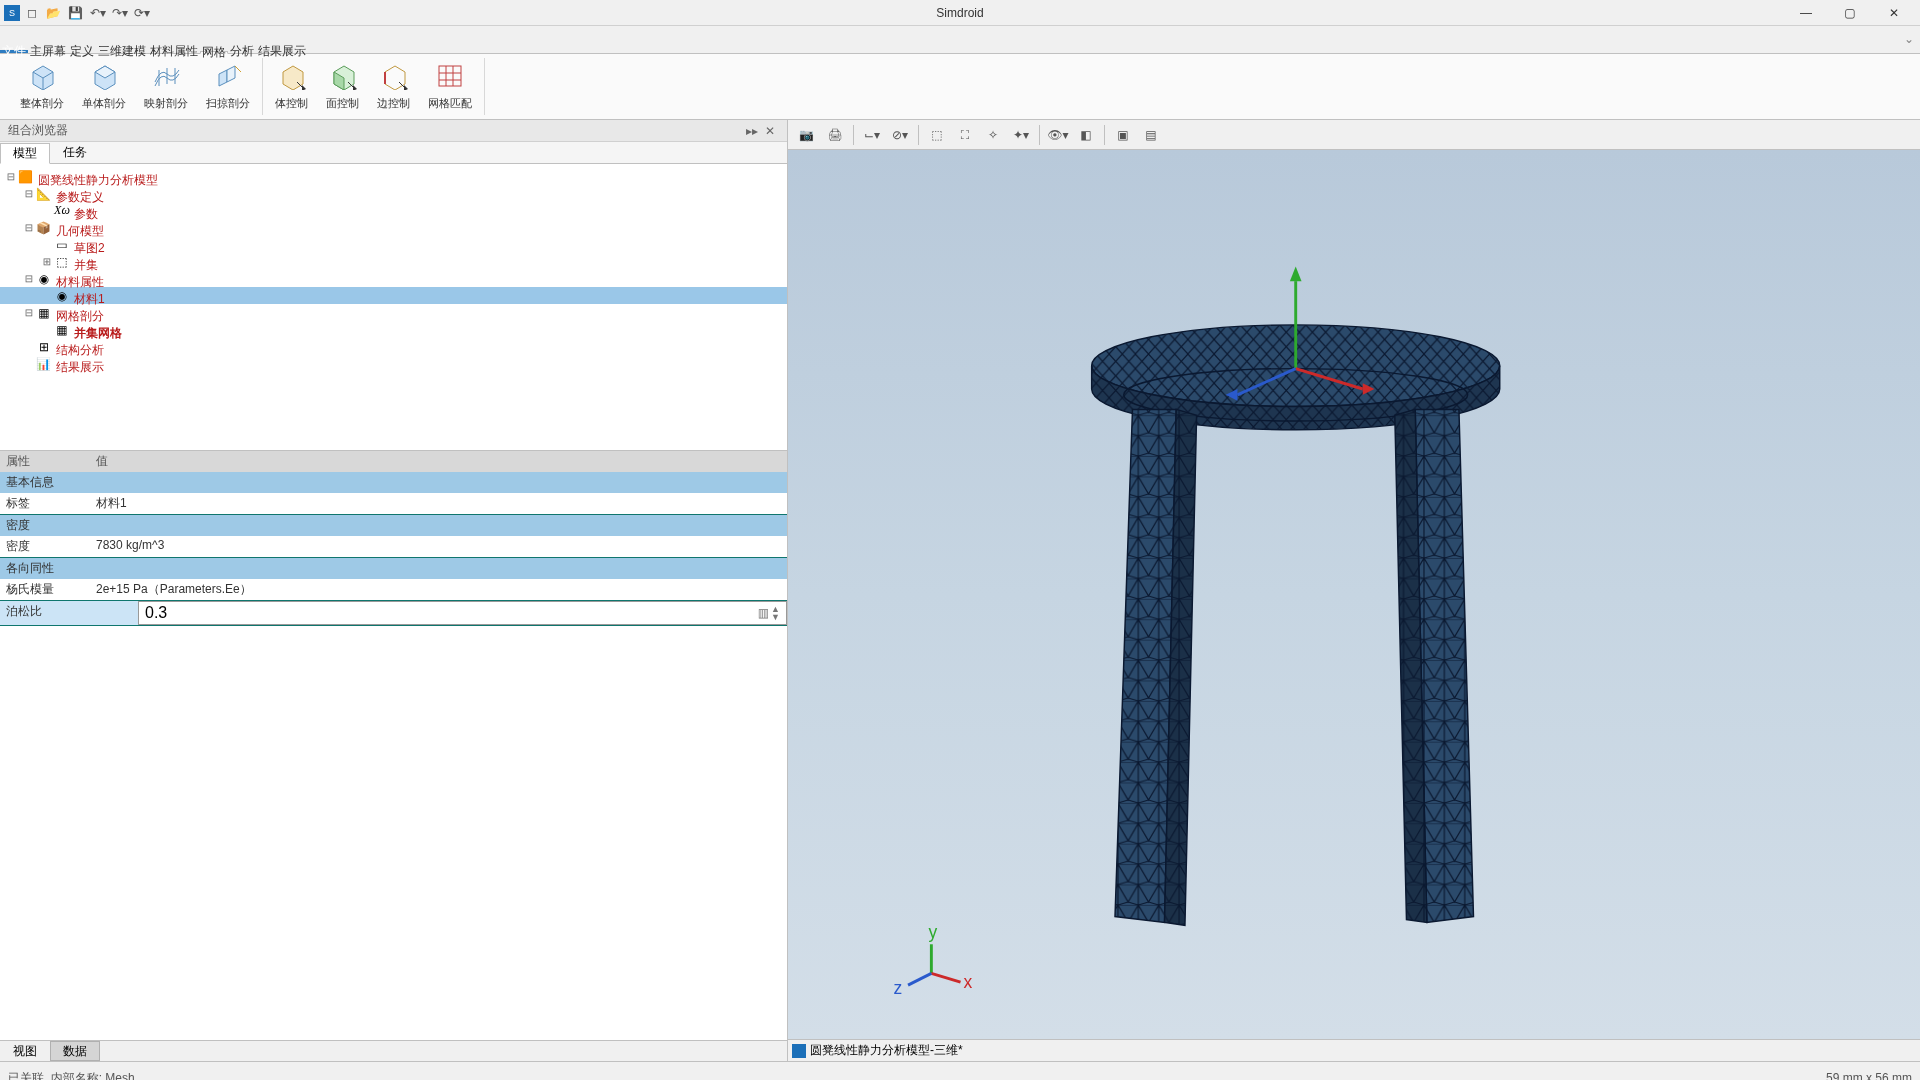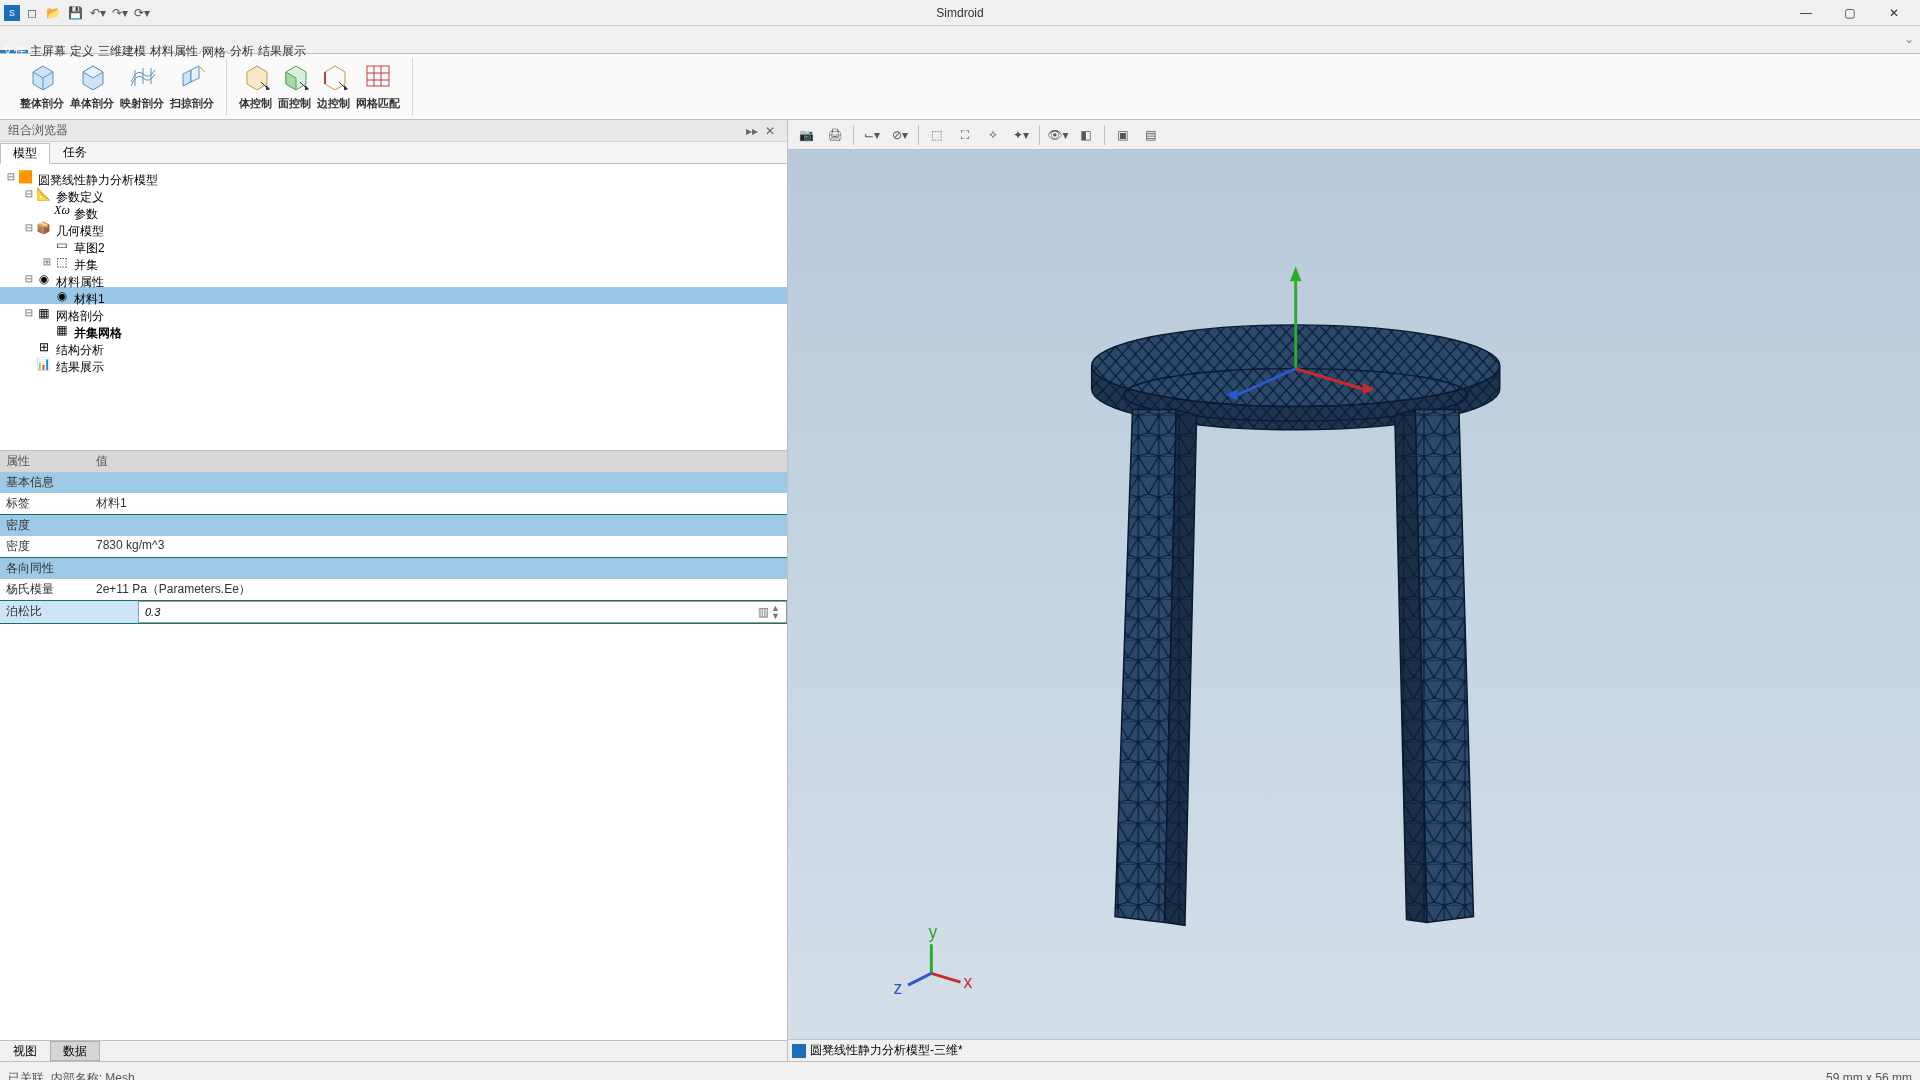--- a/index.html
+++ b/index.html
@@ -11,50 +11,50 @@
 .titlebar .spacer { flex: 1; }
 .titlebar .title { position:absolute; left:50%; transform:translateX(-50%); color:#333; }
 .titlebar .winbtns { display:flex; gap:0; }
 .titlebar .winbtns .wb { width:44px; height:26px; display:flex; align-items:center; justify-content:center; cursor:pointer; color:#333; }
 .menubar { height: 28px; background:#f0f0f0; display:flex; align-items:stretch; border-bottom:1px solid #c0c0c0; position:relative; }
 .menubar .m { padding: 0 1px; display:flex; align-items:center; cursor:pointer; color:#333; border:1px solid transparent;margin-top:24px; }
 .menubar .m.file { background:#2d7cc1; color:#fff; }
 .menubar .m.active { background:#fafafa; border:1px solid #c0c0c0; border-bottom:1px solid #fafafa; position:relative; top:1px; }
 .menubar .coll { position:absolute; right:6px; top:6px; cursor:pointer; color:#888; }
 .ribbon { height: 66px; background:#fafafa; border-bottom:1px solid #c0c0c0; display:flex; padding:4px 8px; gap:0; }
-.ribbon .grp { display:flex; gap:2px; padding:0 10px; border-right:1px solid #d8d8d8; align-items:flex-start;font-weight:bold; }
+.ribbon .grp { display:flex; gap:14px; padding:0 10px; border-right:1px solid #d8d8d8; align-items:flex-start; }
 .ribbon .btn { display:flex; flex-direction:column; align-items:center; gap:4px; cursor:pointer; padding:2px; }
 .ribbon .btn .ic { width:32px; height:32px; display:flex; align-items:center; justify-content:center; }
 .ribbon .btn .lb { font-size:11px; color:#333; white-space:nowrap; }
 .main { display:flex; height: calc(100% - 26px - 28px - 66px - 19px); }
 .left { width: 788px; display:flex; flex-direction:column; border-right:1px solid #c0c0c0; background:#fff; }
 .panelhead { height:22px; background:#e8e8e8; display:flex; align-items:center; padding:0 8px; color:#555; border-bottom:1px solid #d0d0d0; }
 .panelhead .sp { flex:1; }
 .panelhead .pb { width:18px; text-align:center; cursor:pointer; color:#666; }
 .tabs { height:22px; display:flex; border-bottom:1px solid #c0c0c0; background:#f5f5f5; }
 .tabs .t { padding:0 12px; display:flex; align-items:center; border:1px solid transparent; cursor:pointer; }
 .tabs .t.active { background:#fff; border:1px solid #c0c0c0; border-bottom:1px solid #fff; position:relative; top:1px; }
 .tree { flex:0 0 auto; height: 286px; overflow:auto; background:#fff; padding:4px 0; }
 .tree .node { display:flex; align-items:center; height:17px; padding-left:0; cursor:pointer; white-space:nowrap; }
 .tree .node .tg { width:14px; text-align:center; color:#666; font-size:10px; cursor:pointer; }
 .tree .node .ic { width:16px; height:16px; margin-right:4px; display:inline-flex; align-items:center; justify-content:center; }
 .tree .node.sel { background:#9ac7e8; }
-.tree .node .lb { color:#000000;margin-top:8px; }
+.tree .node .lb { color:#b91c1c;margin-top:8px; }
 .tree .node .lb.bold { font-weight:bold; }
 .props { flex:1; border-top:1px solid #c0c0c0; overflow:auto; background:#fff; }
 .props .ph { display:flex; background:#d8d8d8; }
 .props .ph .c1 { width:90px; padding:2px 6px; color:#555; }
 .props .ph .c2 { flex:1; padding:2px 6px; color:#555; }
 .props .grp { background:#9ec9e6; padding:2px 6px; color:#333; }
 .props .row { display:flex; border-bottom:1px solid #0f766e;justify-content:space-between; }
 .props .row .c1 { width:90px; padding:2px 6px; color:#333; }
 .props .row .c2 { flex:1; padding:2px 6px; color:#333; }
 .props .row.editing { background:#cce4f6;gap:48px; }
 .props .row.editing .c2 { background:#fff; border:1px solid #999; display:flex; align-items:center; }
-.props .row.editing .c2 input { border:none; outline:none; flex:1; font-size:11px;font-style:italic; }
+.props .row.editing .c2 input { border:none; outline:none; flex:1; font-size:16px; }
 .bottomtabs { height:21px; display:flex; border-top:1px solid #c0c0c0; background:#f0f0f0; }
 .bottomtabs .t { padding:0 12px; display:flex; align-items:center; cursor:pointer; border:1px solid transparent; }
 .bottomtabs .t.active { background:#d5d5d5; border:1px solid #b0b0b0; }
 .right { flex:1; display:flex; flex-direction:column; background:#e8e8e8; }
 .vtoolbar { height:30px; display:flex; align-items:center; gap:2px; padding:0 6px; background:#f0f0f0; border-bottom:1px solid #c0c0c0; }
 .vtoolbar .vb { width:26px; height:24px; display:flex; align-items:center; justify-content:center; border:1px solid transparent; cursor:pointer; color:#555; }
 .vtoolbar .sep { width:1px; height:20px; background:#c0c0c0; margin:0 3px; }
 .viewport { flex:1; background: linear-gradient(to bottom, #b8c9da 0%, #c6d5e2 50%, #d3dee8 100%); position:relative; overflow:hidden; }
 .viewtab { height:22px; background:#f0f0f0; border-top:1px solid #c0c0c0; display:flex; align-items:center; padding:0 4px; gap:4px; }
 .viewtab .ic { width:14px; height:14px; background:#1b6fb8; }
@@ -272,21 +272,21 @@
         <div class="c2">材料1</div>
       </div>
       <div class="grp">密度</div>
       <div class="row">
         <div class="c1">密度</div>
         <div class="c2">7830 kg/m^3</div>
       </div>
       <div class="grp">各向同性</div>
       <div class="row">
         <div class="c1">杨氏模量</div>
-        <div class="c2">2e+11 Pa（Parameters.Ee）</div>
+        <div class="c2">2e+15 Pa（Parameters.Ee）</div>
       </div>
       <div class="row editing">
         <div class="c1">泊松比</div>
         <div class="c2">
           <input type="text" value="0.3" style="">
           <span style="color:#777;padding:0 2px;">▥</span>
           <span style="color:#777;font-size:9px;line-height:8px;">▲<br>▼</span>
         </div>
       </div>
     </div>

